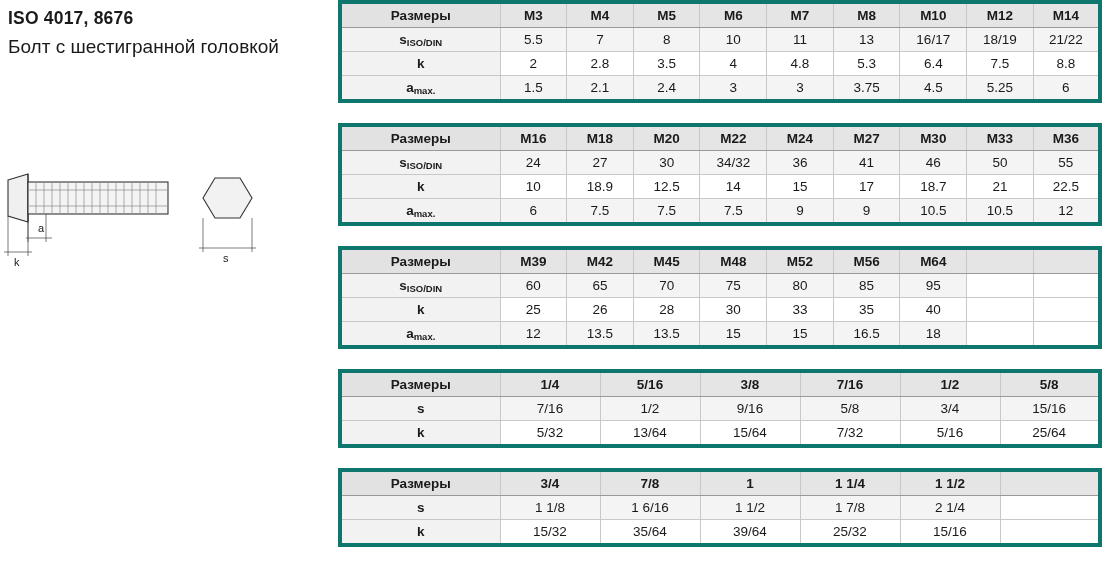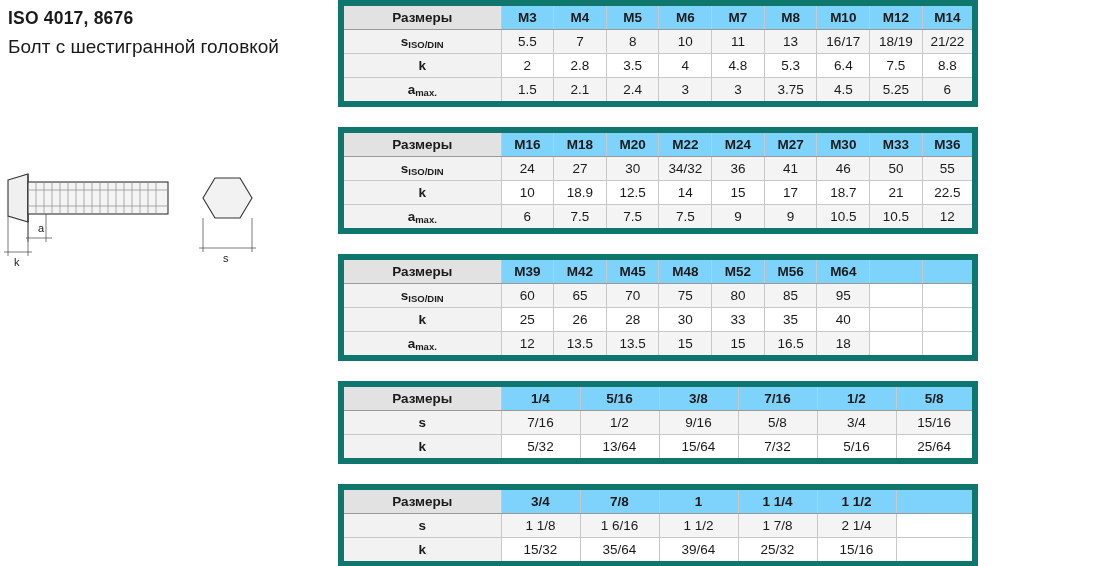--- a/index.html
+++ b/index.html
@@ -51,35 +51,35 @@
   
   .tables {
     position: absolute;
     left: 338px;
     top: 0px;
     width: 766px;
   }
   table.dim {
     border-collapse: collapse;
     table-layout: fixed;
-    width: 640px;
+    width: 764px;
     margin-bottom: 20px;
-    border: 6px solid #0f766e;
+    border: 4px solid #0f766e;
   }
   table.dim td, table.dim th {
     border: 1px solid #c8c8c8;
     height: 23px;
     text-align: center;
     vertical-align: middle;
     font-size: 13.5px;
     font-weight: normal;
     padding: 0;
   }
   table.dim tr.head th {
-    background: #7dd3fc;
+    background: #e5e5e5;
     font-weight: bold;
     font-size: 13.5px;
     border-bottom: 1px solid #999;
   }
   table.dim tr.head th.first {
     background: #e2e2e2;
   }
   table.dim td.rowlabel {
     background: #f2f2f2;
     font-weight: bold;

